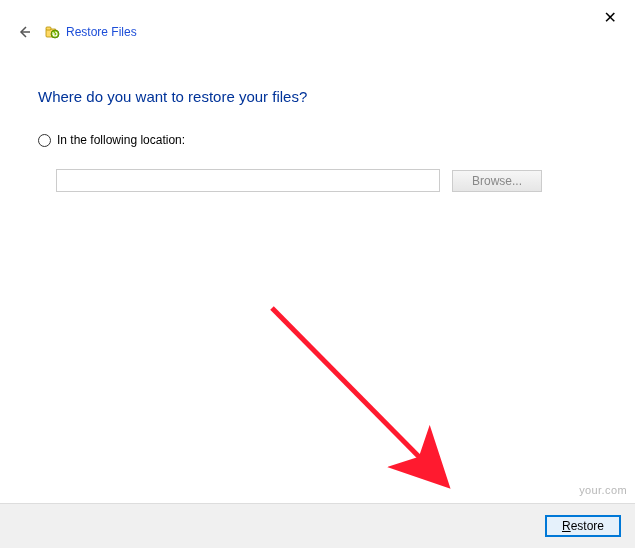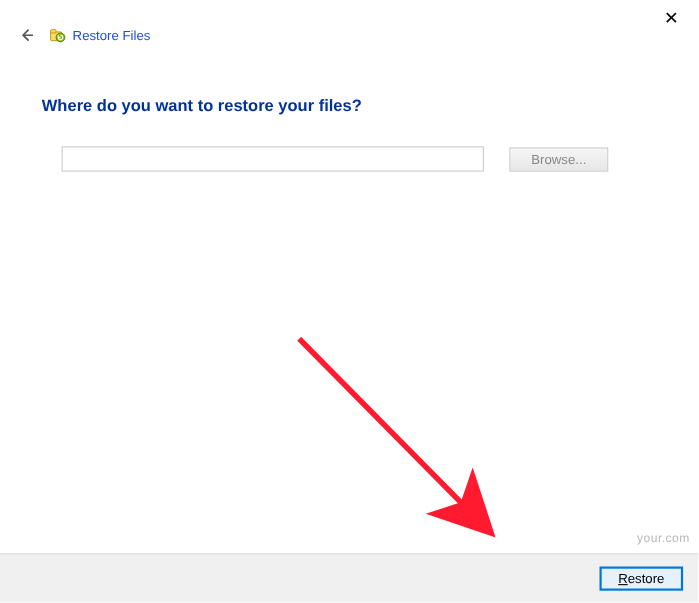--- a/index.html
+++ b/index.html
@@ -51,21 +51,21 @@
       margin-top: 16px;
       font-size: 12px;
       color: #1d4ed8;
     }
     .content {
       padding: 40px 38px 0 38px;
     }
     .heading {
       color: #003399;
       font-size: 15px;
-      font-weight: 700;
+      font-weight: 400;
       margin-bottom: 28px;
     }
     .radio-row {
       display: flex;
       align-items: center;
       margin-bottom: 22px;
       cursor: pointer;
     }
     .radio {
       width: 13px;
@@ -90,21 +90,21 @@
       color: #000;
     }
     .radio-label.dotted {
       border: 1px dotted #555;
       padding: 0 1px;
     }
     .path-row {
       display: flex;
       align-items: center;
       padding-left: 18px;
-      gap: 23px;
+      gap: 12px;
     }
     .path-input {
       flex: 0 0 384px;
       height: 23px;
       border: 1px solid #ccc;
       background: #fff;
       font-size: 12px;
       padding: 2px 5px;
       color: #555;
     }
@@ -179,20 +179,24 @@
       <path d="M9 8 L9 10 L11 10" stroke="#fff" stroke-width="1.1" fill="none"></path>
     </svg>
   </span>
   <span class="window-title">Restore Files</span>
 </div>
 
 <div class="content">
   <div class="heading">Where do you want to restore your files?</div>
 
 
+  <div class="radio-row">
+    <span class="radio"></span>
+    <span class="radio-label">In the following location:</span>
+  </div>
 
   <div class="path-row">
     <input class="path-input" type="text" disabled="" value="" style="">
     <button class="browse-btn" disabled="">Browse...</button>
   </div>
 </div>
 
 <svg class="arrow-annotation" width="635" height="548" style="left:0;top:0">
   <defs>
     <marker id="ahead" markerWidth="14" markerHeight="14" refX="9" refY="6" orient="auto">

